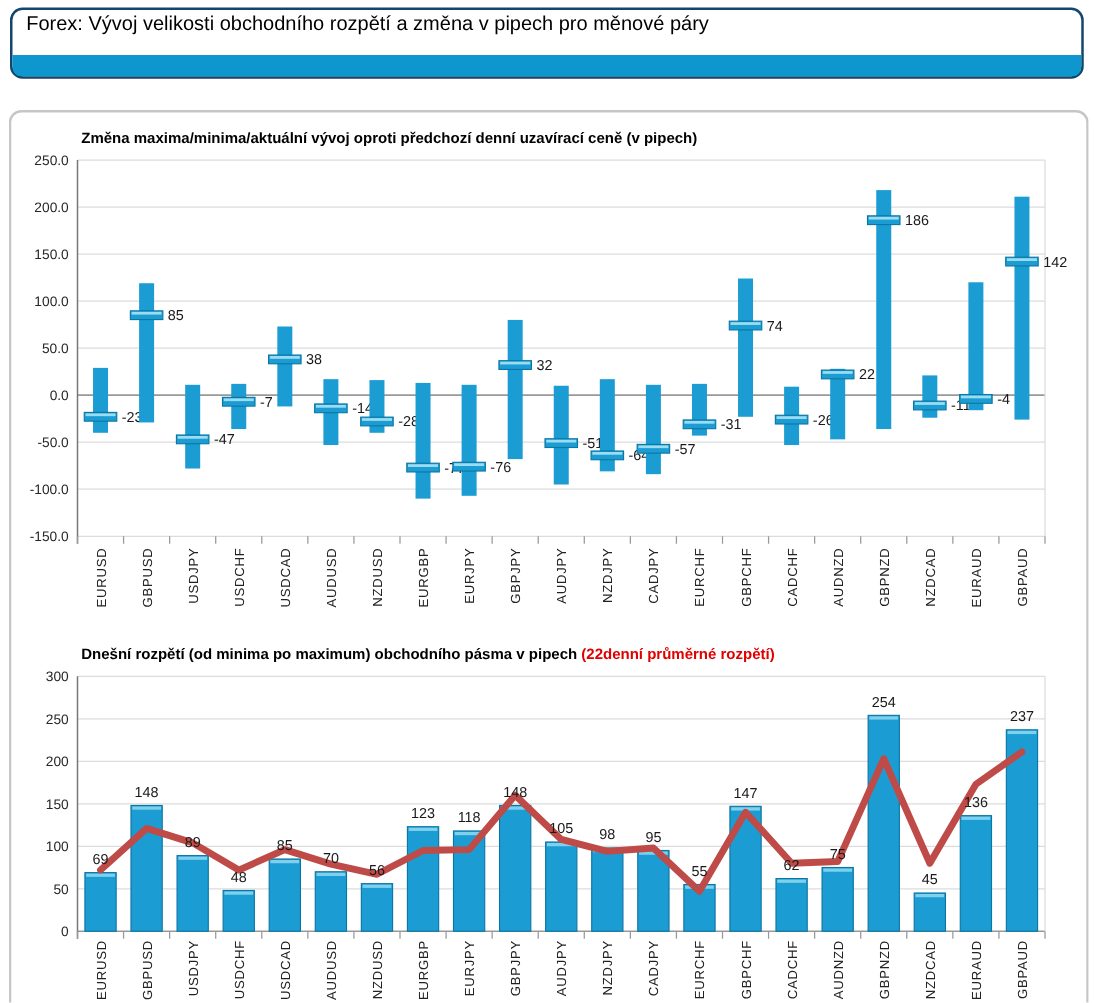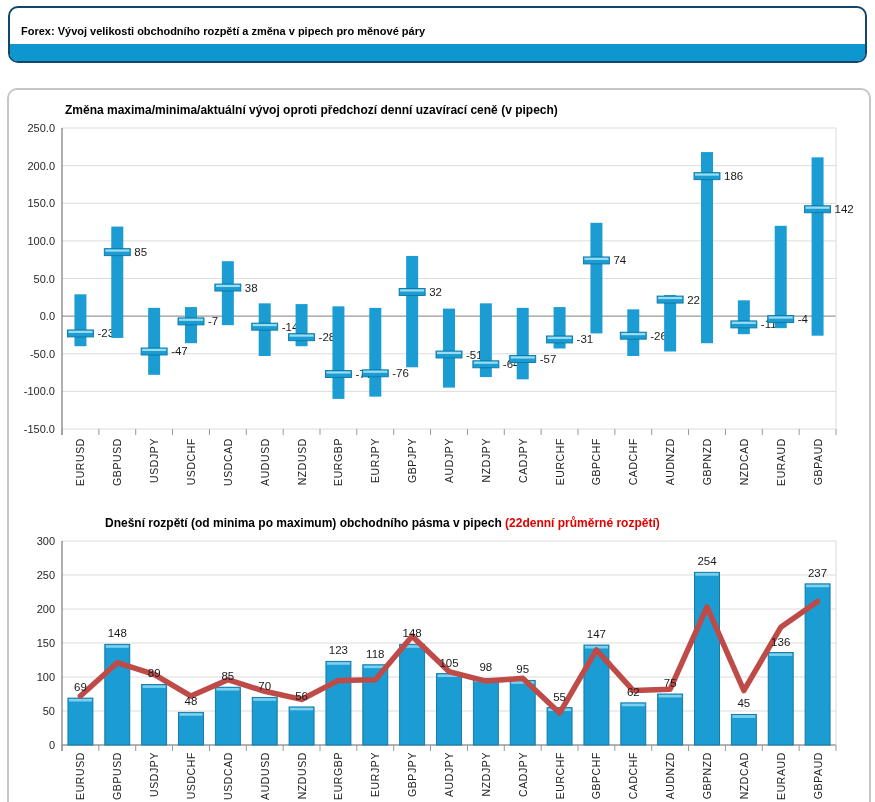--- a/index.html
+++ b/index.html
@@ -6,38 +6,38 @@
   body{
     width:875px;height:802px;position:relative;overflow:hidden;
     background:#ffffff;
     font-family:"Liberation Sans","DejaVu Sans",sans-serif;
   }
   .header-box{
     position:absolute;left:8px;top:6px;width:855px;height:53px;
     background:#ffffff;border:2px solid #14466b;border-radius:10px;
   }
   .header-title{
-    padding:17px 0 0 11px;font-size:11px;font-weight:700;color:#000;
+    padding:3px 0 0 11px;font-size:16px;font-weight:400;color:#000;
     white-space:nowrap;
   }
   .header-bar{
     position:absolute;left:0;right:0;bottom:0;height:17px;
     background:#0D97CE;border-radius:0 0 7px 7px;
   }
   .chart-frame{
     position:absolute;left:7px;top:88px;width:860px;height:720px;
     border:2px solid #c6c6c6;border-bottom:none;border-radius:10px 10px 0 0;
     background:#ffffff;
   }
   .chart-title{
     position:absolute;left:65px;font-size:12px;font-weight:700;color:#000;
     white-space:nowrap;z-index:3;
   }
   #chart1-title{top:103px;}
-  #chart2-title{top:516px;margin-left:40px;}
+  #chart2-title{top:516px;}
   #chart2-title .accent{font-weight:700;}
   svg{position:absolute;left:0;z-index:2;}
   #chart1-svg{top:120px;}
   #chart2-svg{top:536px;}
   text{font-family:"Liberation Sans","DejaVu Sans",sans-serif;}
   .ylab{font-size:11px;fill:#262626;}
   .catlab{font-size:10.5px;fill:#222;letter-spacing:0.6px;}
   .datalab{font-size:11.5px;fill:#1a1a1a;}
 </style>
 </head>

